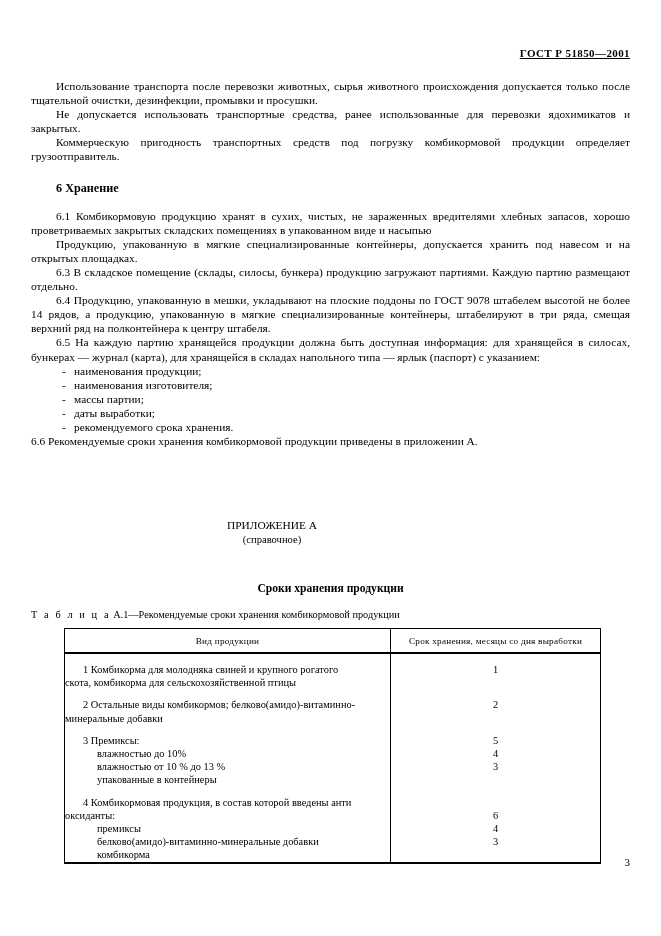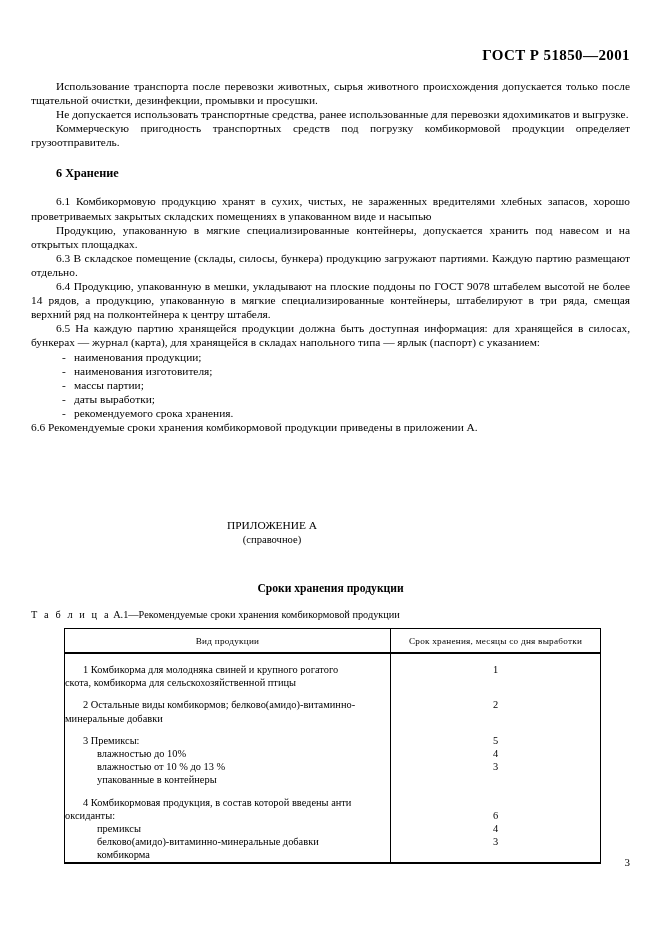--- a/index.html
+++ b/index.html
@@ -18,23 +18,24 @@
   .page {
     position: absolute;
     left: 0; top: 0;
     width: 661px;
     height: 936px;
   }
   .doc-header {
     position: absolute;
     top: 47px;
     right: 31px;
-    font-size: 15px;
+    font-size: 11px;
     font-weight: bold;
     letter-spacing: 0.4px;
+    text-decoration: underline;
   }
   .content {
     position: absolute;
     left: 31px;
     top: 79px;
     width: 599px;
   }
   p.body-par {
     margin: 0 0 0 0;
     font-size: 11.4px;
@@ -154,21 +155,21 @@
 </style>
 </head>
 <body>
 
 <div class="page">
 
   <div class="doc-header">ГОСТ Р 51850—2001</div>
 
   <div class="content">
     <p class="body-par">Использование транспорта после перевозки животных, сырья животного происхождения до­пускается только после тщательной очистки, дезинфекции, промывки и просушки.</p>
-    <p class="body-par">Не допускается использовать транспортные средства, ранее использованные для перевозки ядохимикатов и выгрузке.</p>
+    <p class="body-par">Не допускается использовать транспортные средства, ранее использованные для перевозки ядохимикатов и закрытых.</p>
     <p class="body-par">Коммерческую пригодность транспортных средств под погрузку комбикормовой продукции определяет грузоотправитель.</p>
 
     <h2 class="section-title">6  Хранение</h2>
 
     <p class="body-par">6.1  Комбикормовую продукцию хранят в сухих, чистых, не зараженных вредителями хлебных запасов, хорошо проветриваемых закрытых складских помещениях в упакованном виде и насыпью</p>
     <p class="body-par">Продукцию, упакованную в мягкие специализированные контейнеры, допускается хранить под навесом и на открытых площадках.</p>
     <p class="body-par">6.3  В складское помещение (склады, силосы, бункера) продукцию загружают партиями. Каж­дую партию размещают отдельно.</p>
     <p class="body-par">6.4  Продукцию, упакованную в мешки, укладывают на плоские поддоны по ГОСТ 9078 штабелем высотой не более 14 рядов, а продукцию, упакованную в мягкие специализированные контейнеры, штабелируют в три ряда, смещая верхний ряд на полконтейнера к центру штабеля.</p>
     <p class="body-par">6.5  На каждую партию хранящейся продукции должна быть доступная информация: для хранящейся в силосах, бункерах — журнал (карта), для хранящейся в складах напольного типа — ярлык (паспорт) с указанием:</p>
 

